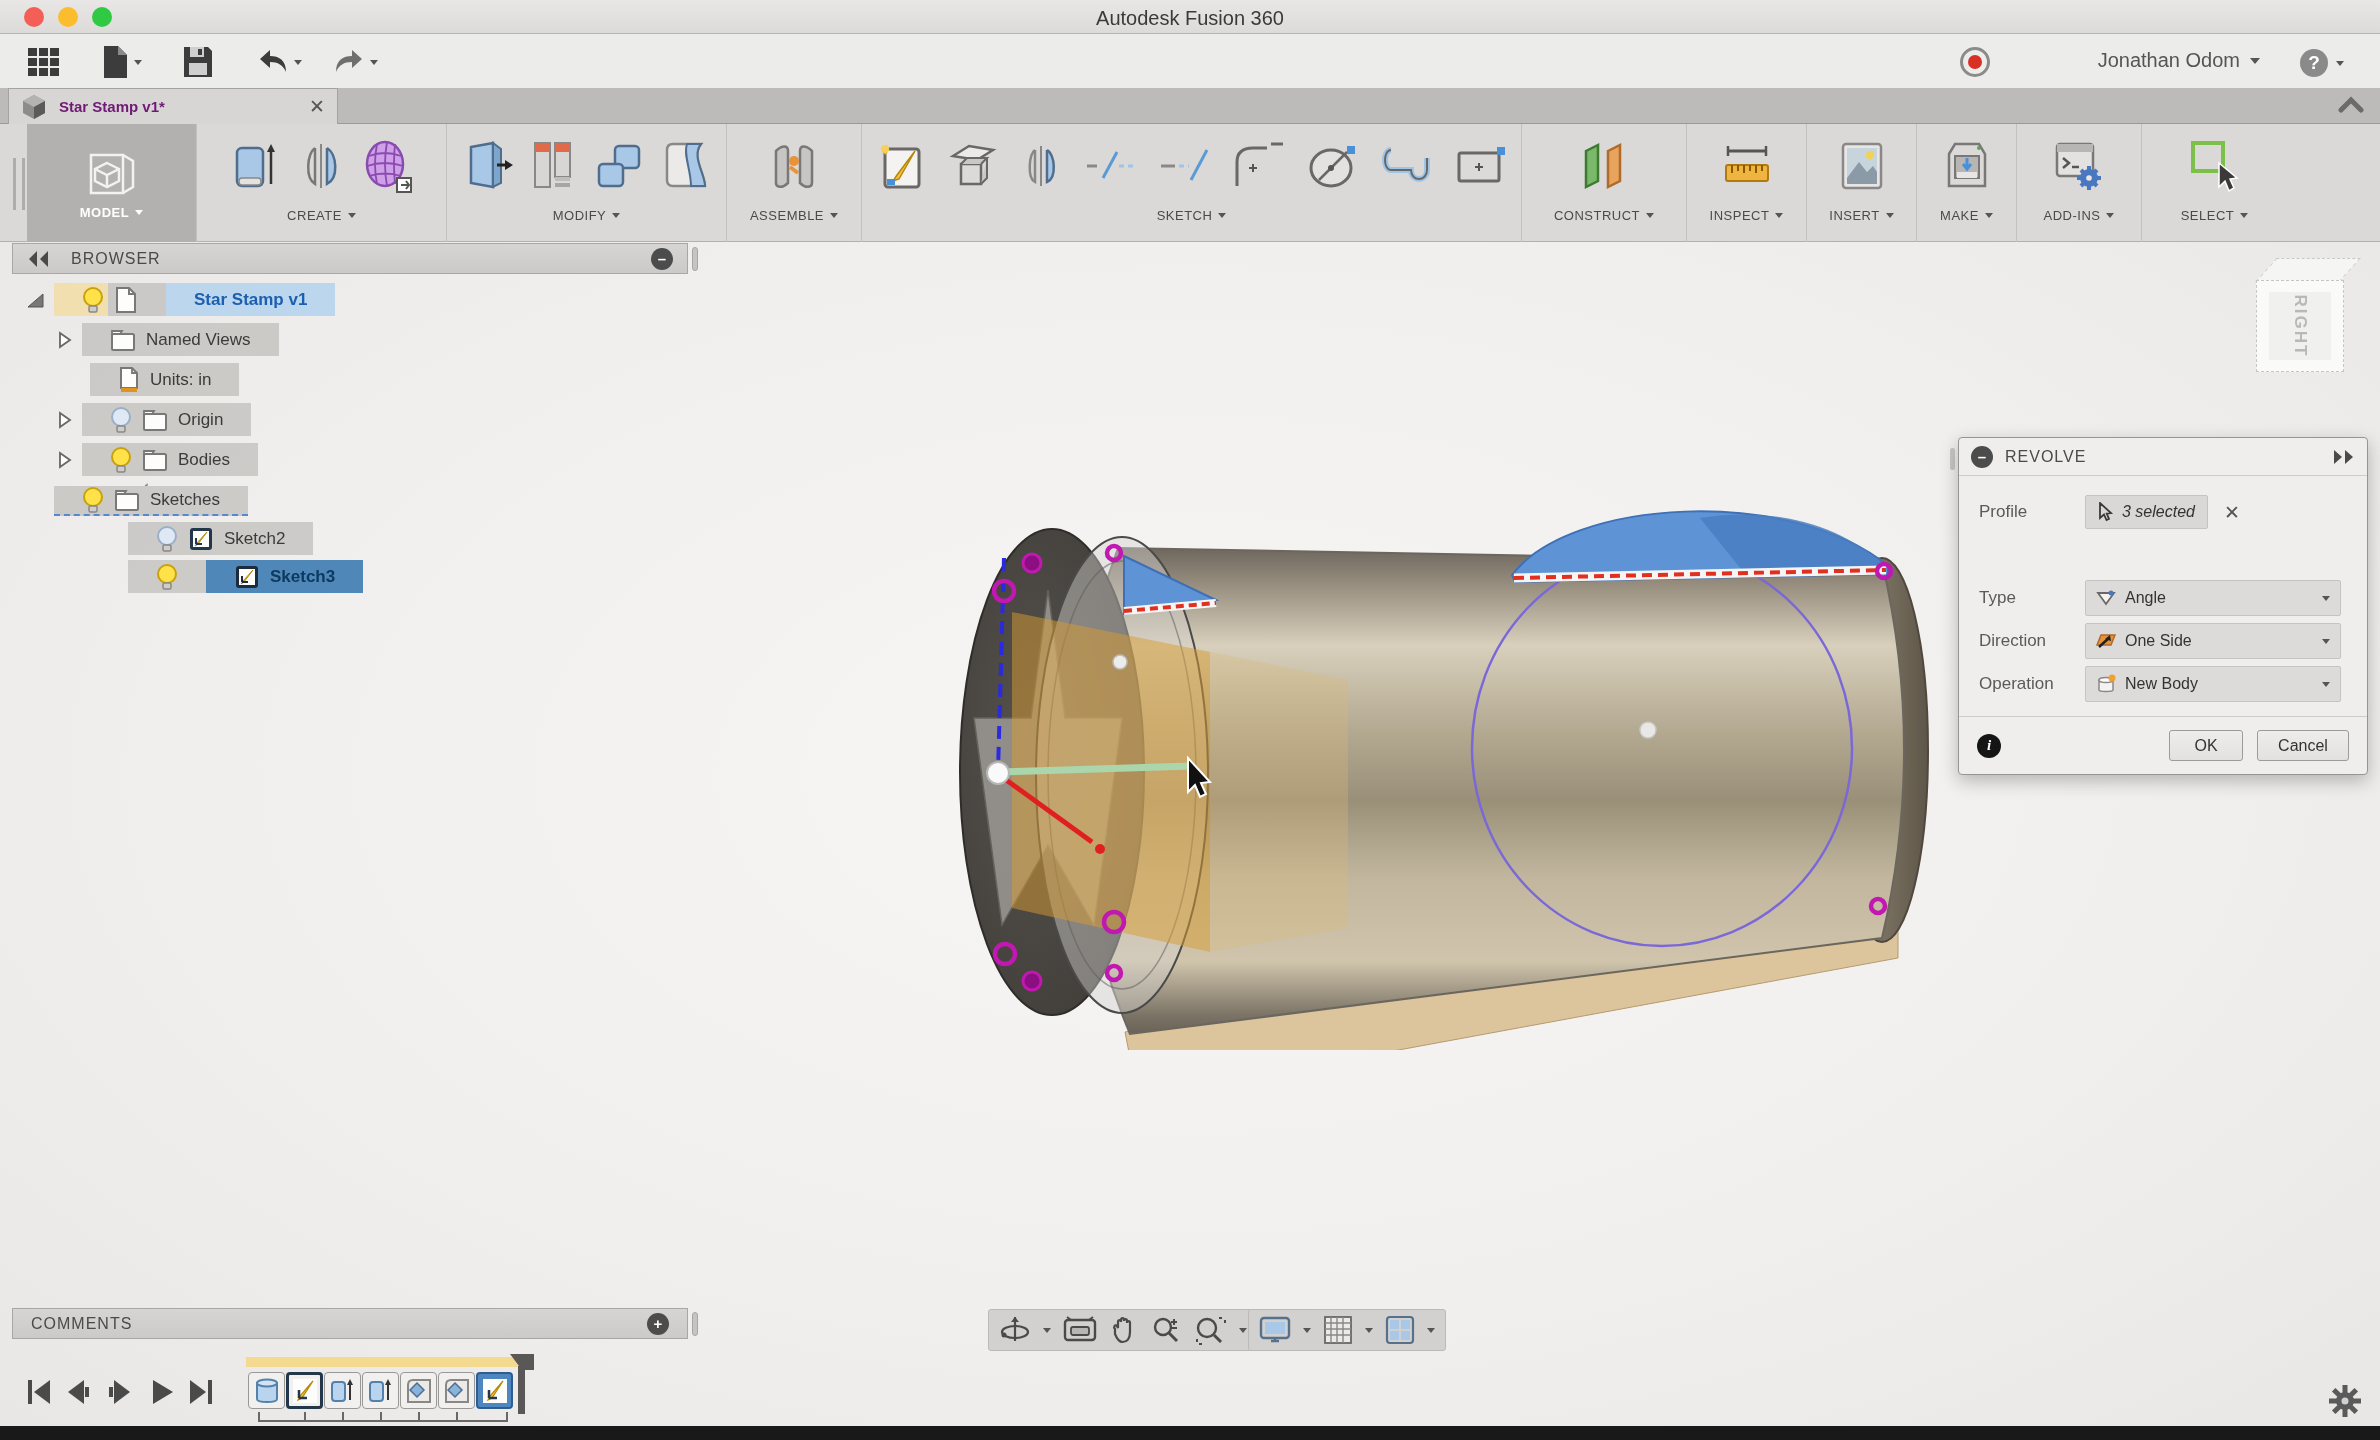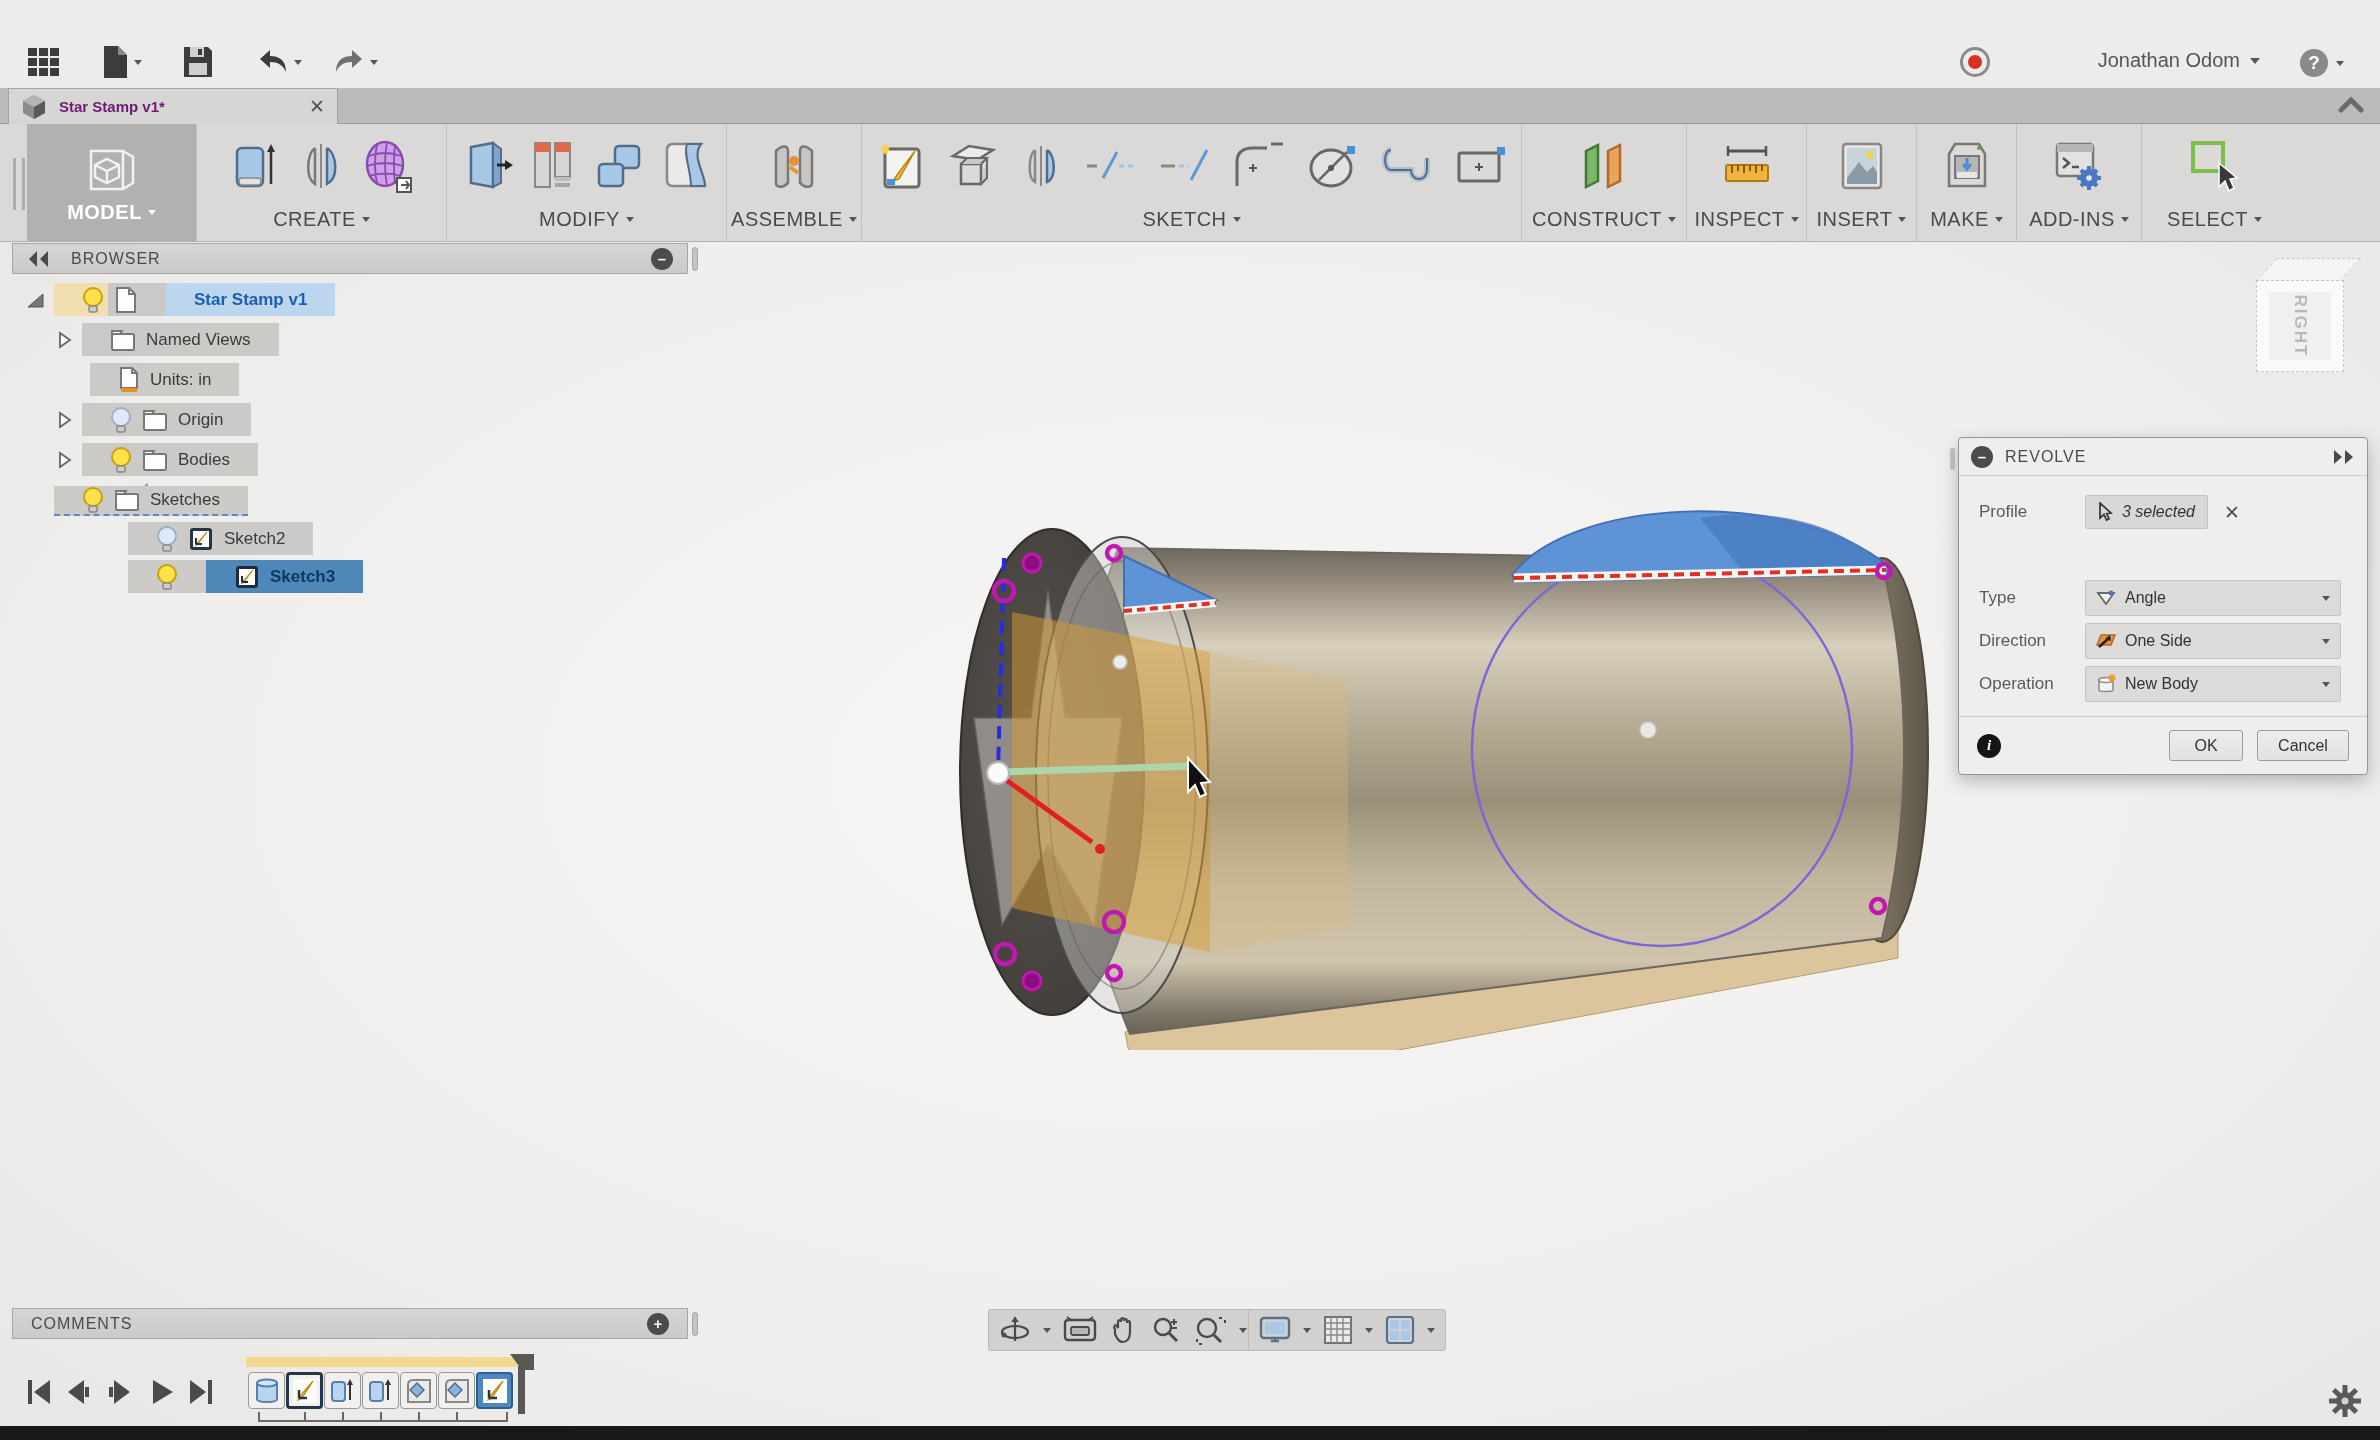--- a/index.html
+++ b/index.html
@@ -29,21 +29,21 @@
   #doc-tab { left:8px; top:0; width:330px; height:36px; background:#d8d6d5; border:1px solid #a5a3a1; border-bottom:none; display:flex; align-items:center; padding:0 12px; gap:12px; cursor:pointer; }
   #doc-tab .tab-label { font-size:15px; color:#701a75; flex:1; font-weight:bold; }
   #tab-close { font-size:19px; color:#555; cursor:pointer; }
   #ribbon-collapse { right:16px; top:6px; cursor:pointer; }
 
   
   #ribbon { left:0; top:124px; width:2380px; height:118px; background:#dad9d8; border-bottom:1px solid #b3b1af; display:flex; }
   #ribbon-grip { left:13px; top:158px; width:12px; height:52px; border-left:3px solid #aeadab; border-right:3px solid #aeadab; }
   .rgroup { height:118px; border-right:1px solid #c3c1bf; display:flex; flex-direction:column; align-items:center; justify-content:flex-start; position:relative; }
   .ricons { display:flex; align-items:center; justify-content:center; gap:16px; height:84px; }
-  .grp-label { font-size:20px; color:#4c4a48; display:flex; align-items:center; gap:6px; cursor:pointer; letter-spacing:.5px; }
+  .grp-label { font-size:13px; color:#4c4a48; display:flex; align-items:center; gap:6px; cursor:pointer; letter-spacing:.5px; }
   #grp-model { width:170px; background:#b2b1b0; margin-left:0; justify-content:center; cursor:pointer; }
   #grp-model .grp-label { color:#fff; font-weight:bold; }
   #grp-model .caret { border-top-color:#fff; }
   .ic { cursor:pointer; display:block; }
 
   
   #canvas { left:0; top:242px; width:2380px; height:1184px; background:radial-gradient(ellipse at 50% 45%, #f7f6f5 0%, #f1efee 60%, #e9e7e5 100%); }
 
   
   #browser-header { left:12px; top:243px; width:676px; height:31px; background:linear-gradient(#d7d5d4,#cccac9); border:1px solid #a9a7a5; display:flex; align-items:center; padding:0 14px; gap:20px; }
@@ -98,20 +98,26 @@
   .tl-tick { top:1412px; width:2px; height:8px; background:#6a6866; }
 
   #bottom-strip { left:0; top:1426px; width:2380px; height:14px; background:#191919; }
   #gear { right:18px; top:1384px; cursor:pointer; }
 </style>
 </head>
 <body>
 
 <div id="app">
 
+  <div id="titlebar" class="abs">
+    <div class="tl abs" style="left:24px;background:#f35f57;"></div>
+    <div class="tl abs" style="left:58px;background:#fbbc2e;"></div>
+    <div class="tl abs" style="left:92px;background:#2fc944;"></div>
+    <div id="win-title" class="abs">Autodesk Fusion 360</div>
+  </div>
 
   <div id="apptoolbar" class="abs">
     <div class="tb-ic abs" style="left:26px;">
       <svg width="36" height="36" viewBox="0 0 36 36">
           <g fill="#3c3c3c">
             <rect x="2" y="4" width="9" height="8"></rect>
             <rect x="13" y="4" width="9" height="8"></rect>
             <rect x="24" y="4" width="9" height="8"></rect>
             <rect x="2" y="14" width="9" height="8"></rect>
             <rect x="13" y="14" width="9" height="8"></rect>

